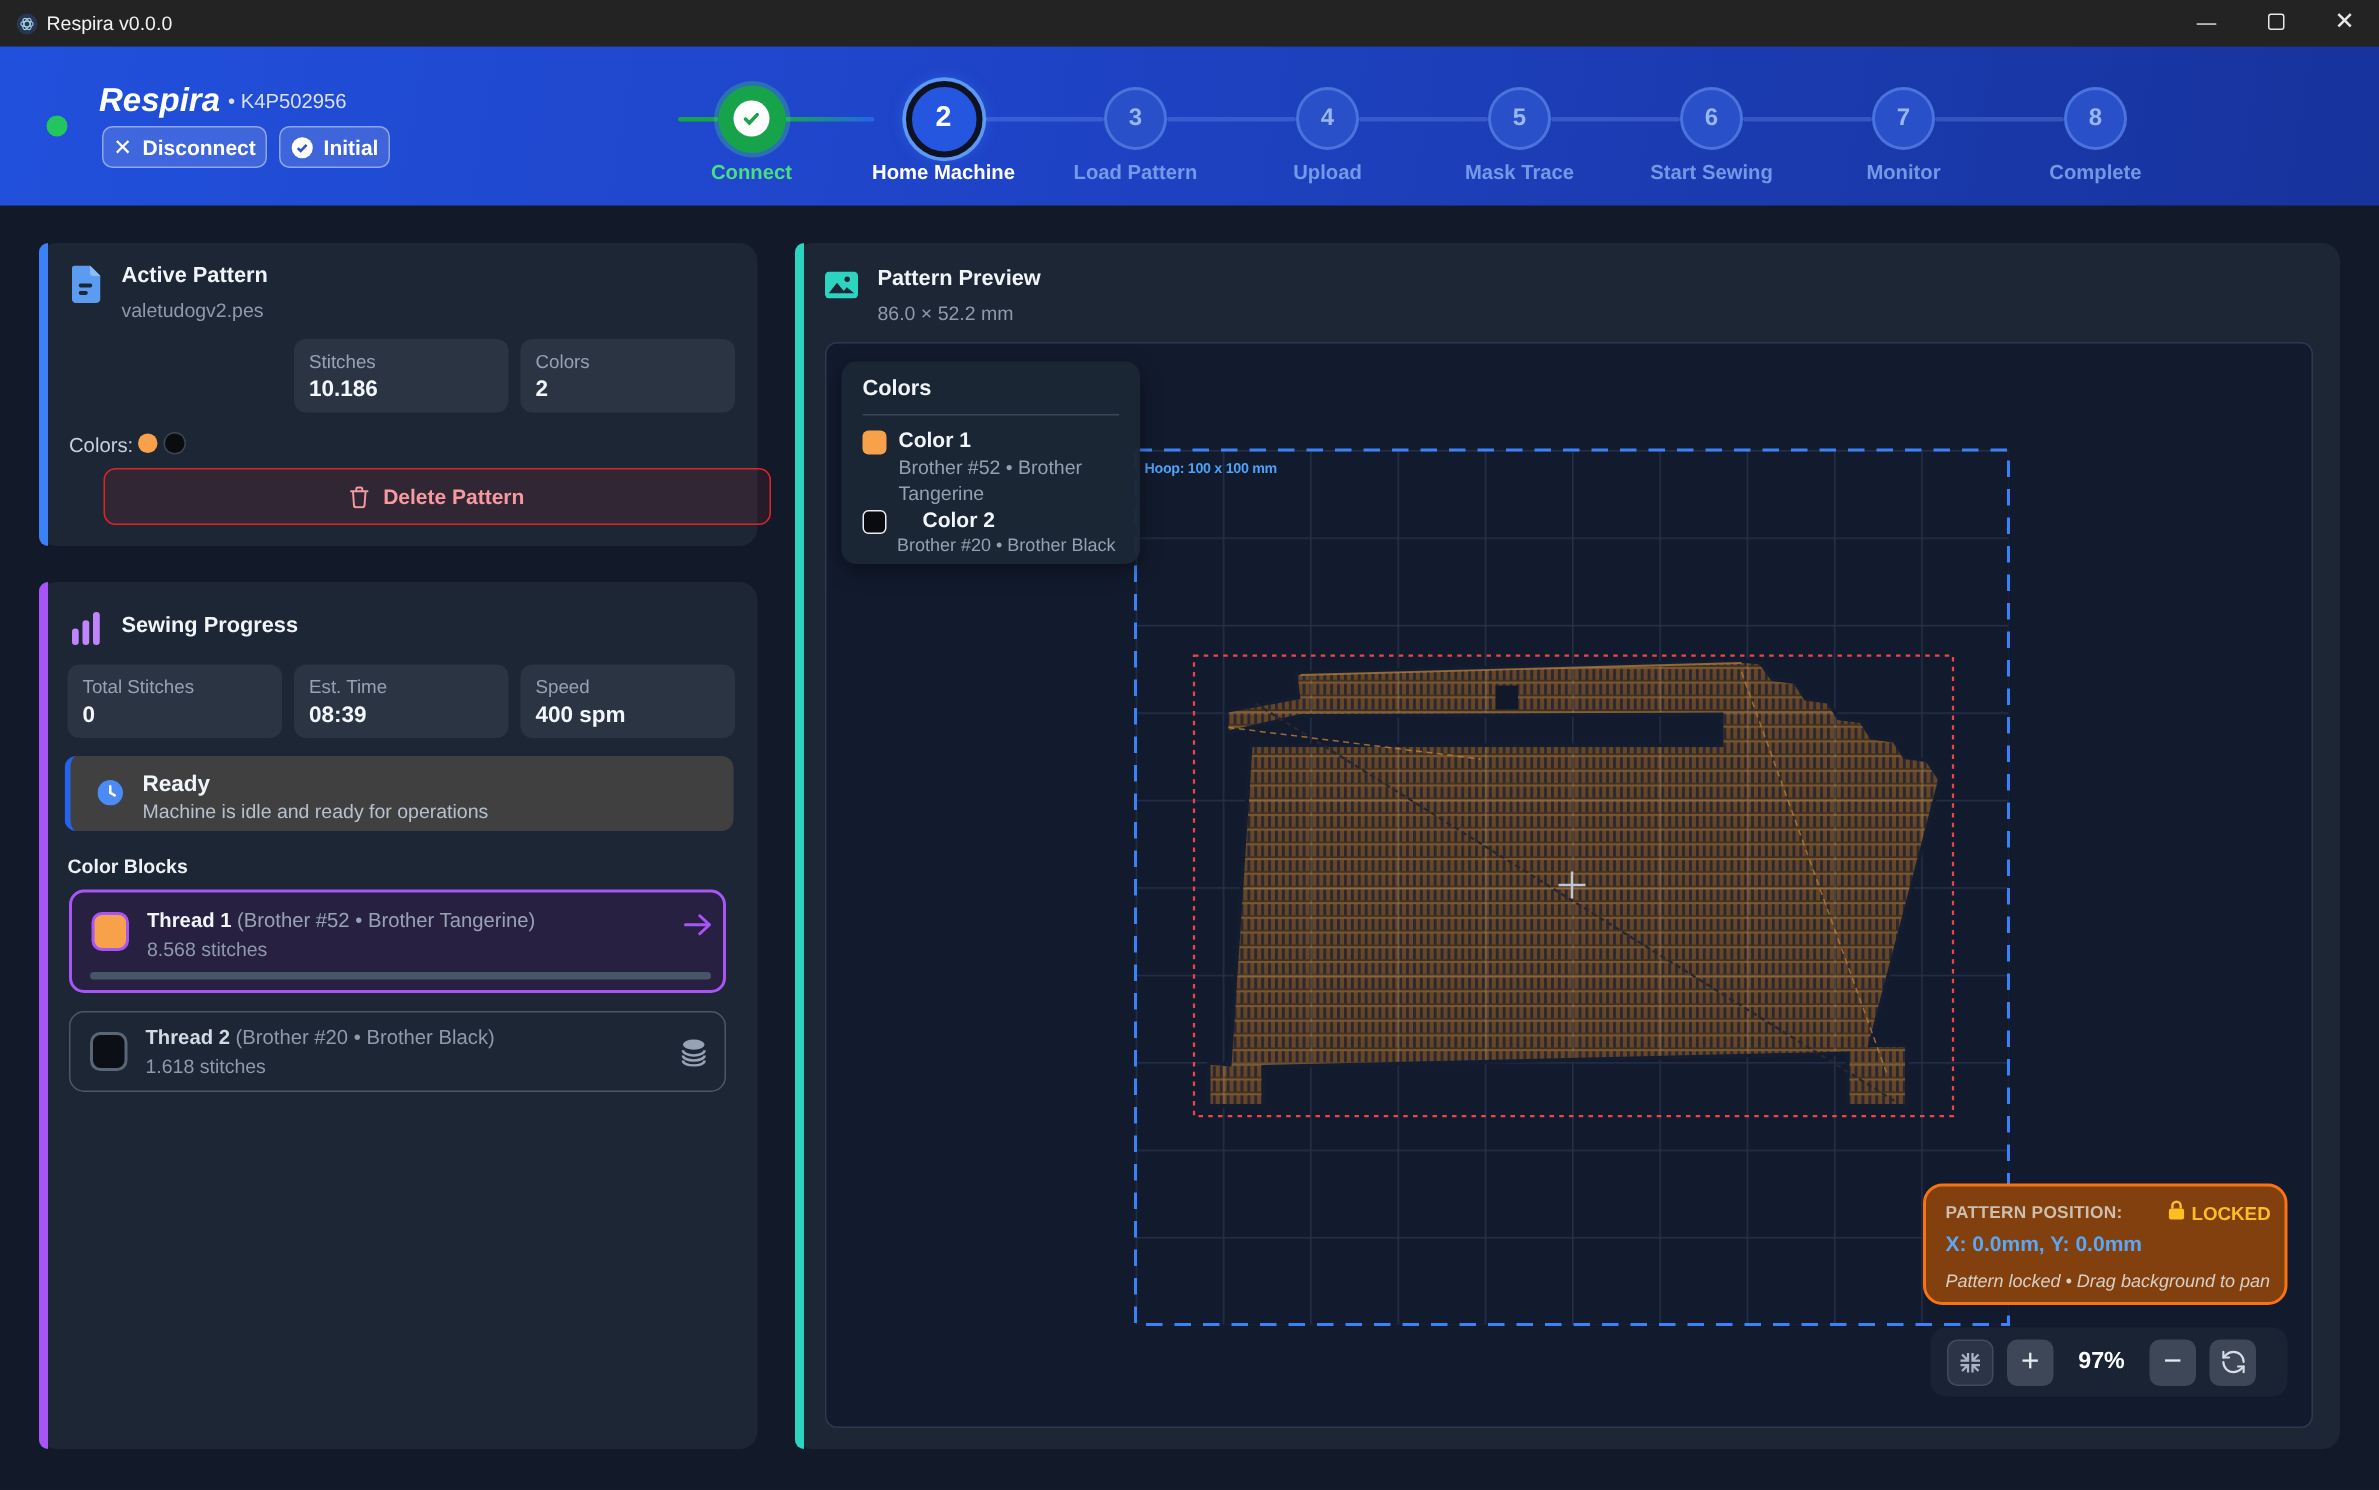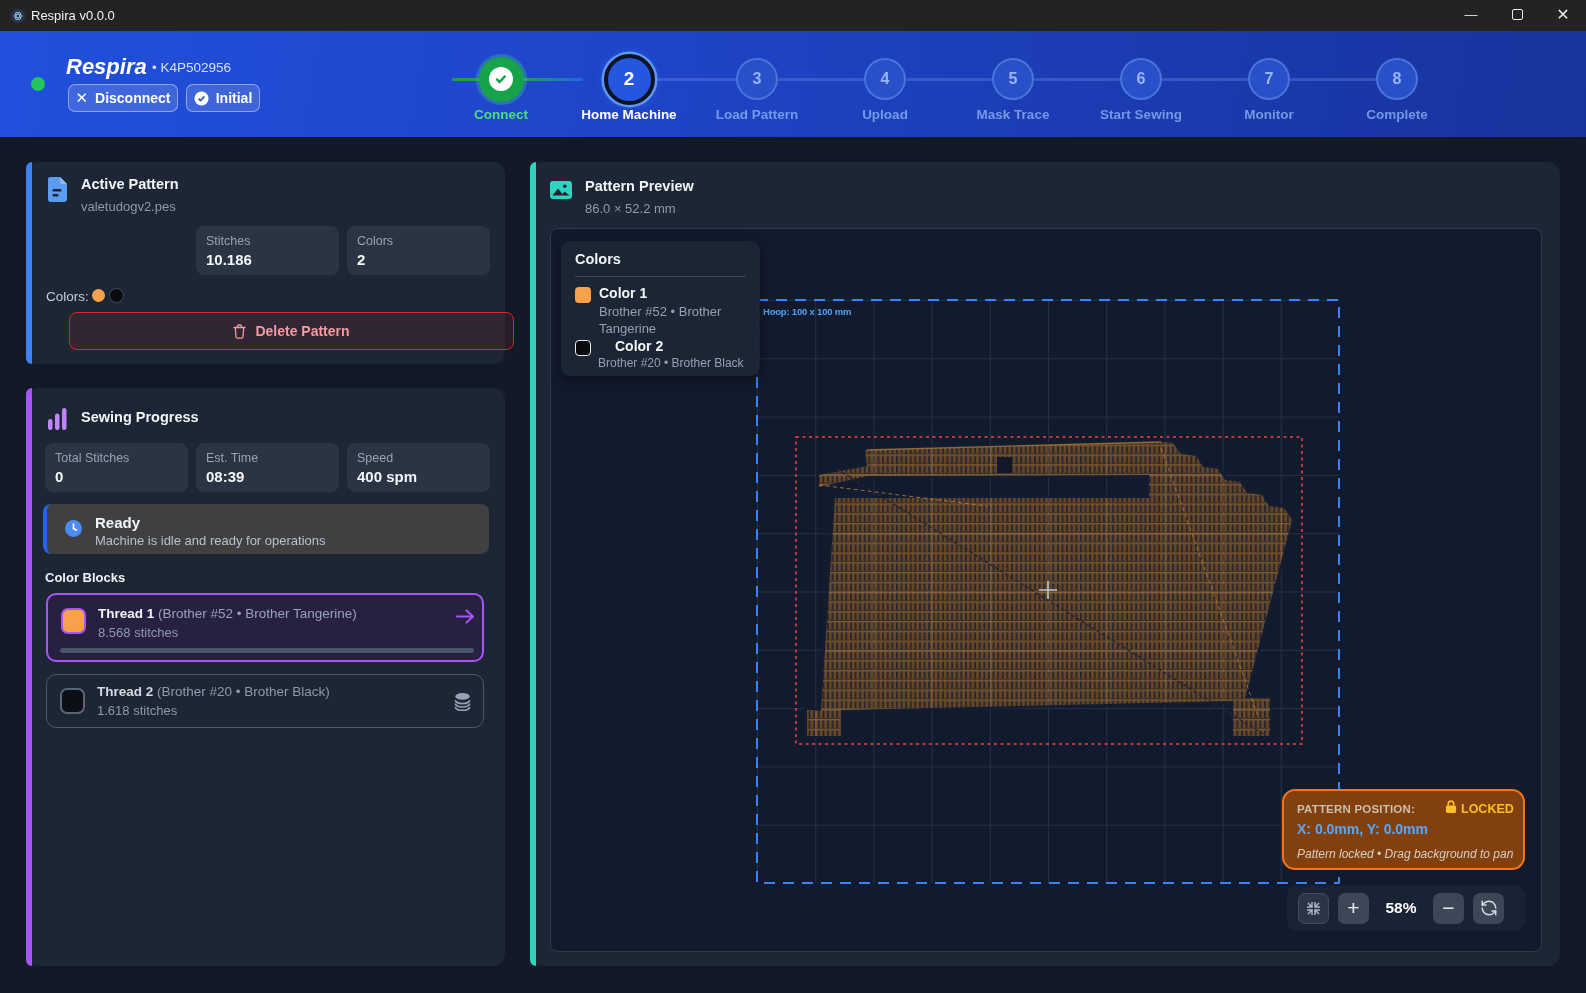--- a/index.html
+++ b/index.html
@@ -271,21 +271,21 @@
       <div class="abs" style="left:736px; top:656px; width:238px; height:46px; background:rgba(26,36,52,.95); border-radius:10px; display:flex; align-items:center; padding:0 11px; gap:9px;">
         <div style="width:31px; height:31px; background:#2b3547; border:1px solid #3f4c5f; border-radius:7px; display:flex; align-items:center; justify-content:center;">
           <svg width="17" height="17" viewBox="0 0 17 17" stroke="#aab4c2" stroke-width="1.5" fill="none">
             <path d="M7 2 V7 H2 M7 7 L3 3"></path>
               <path d="M10 2 V7 H15 M10 7 L14 3"></path>
             <path d="M7 15 V10 H2 M7 10 L3 14"></path>
               <path d="M10 15 V10 H15 M10 10 L14 14"></path>
           </svg>
         </div>
         <div style="width:31px; height:31px; background:#3d4757; border-radius:7px; display:flex; align-items:center; justify-content:center; color:#e5eaf0; font-size:21px; font-weight:300;">+</div>
-        <div style="width:46px; text-align:center; font-size:15.5px; font-weight:bold; color:#fff;">58%</div>
+        <div style="width:46px; text-align:center; font-size:15.5px; font-weight:bold; color:#fff;">97%</div>
         <div style="width:31px; height:31px; background:#3d4757; border-radius:7px; display:flex; align-items:center; justify-content:center; color:#e5eaf0; font-size:21px; font-weight:300;">−</div>
         <div style="width:31px; height:31px; background:#3d4757; border-radius:7px; display:flex; align-items:center; justify-content:center;">
           <svg width="18" height="18" viewBox="0 0 24 24" stroke="#d7dde6" stroke-width="1.9" fill="none" stroke-linecap="round" stroke-linejoin="round">
             <path d="M21 12a9 9 0 0 0-9-9 9.75 9.75 0 0 0-6.74 2.74L3 8"></path>
               <path d="M3 3v5h5"></path>
             <path d="M3 12a9 9 0 0 0 9 9 9.75 9.75 0 0 0 6.74-2.74L21 16"></path>
               <path d="M16 16h5v5"></path>
           </svg>
         </div>
       </div>

